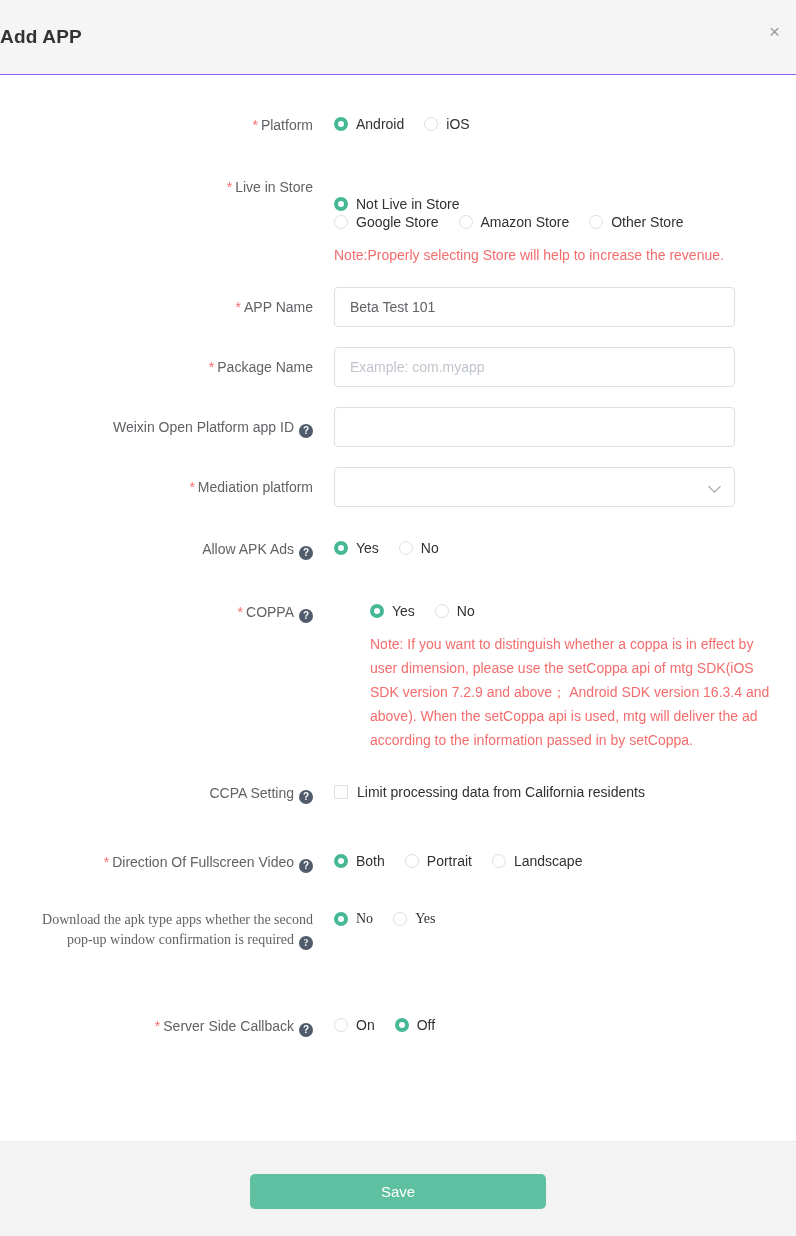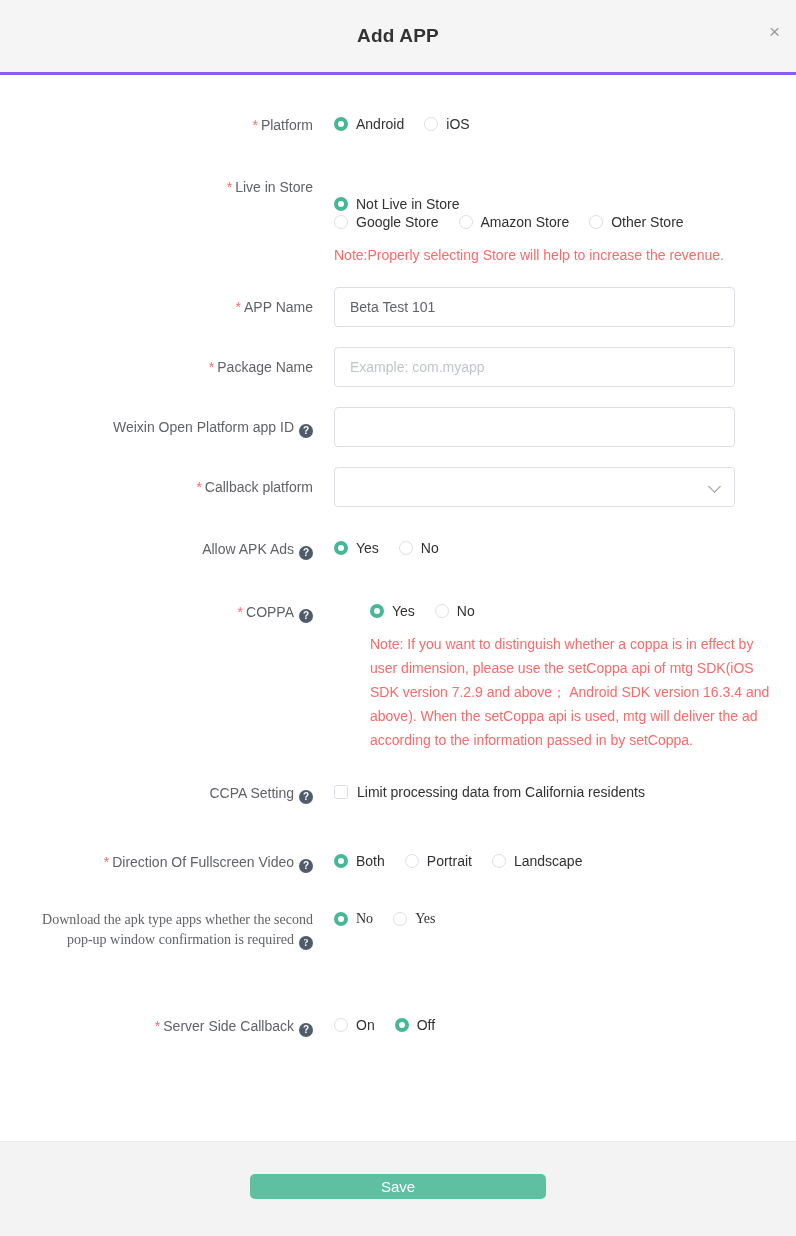--- a/index.html
+++ b/index.html
@@ -7,22 +7,22 @@
   body {
     font-family:"Liberation Sans","DejaVu Sans",sans-serif;
     width:796px; height:1236px;
     color:#303133; font-size:14px;
   }
   .modal { width:796px; height:1236px; display:flex; flex-direction:column; background:#fff; overflow:hidden; }
 
   
   .modal-header {
     height:75px; flex:0 0 75px; background:#f5f5f5; position:relative;
-    display:flex; align-items:center; justify-content:center;
-    border-bottom:3px solid #8b5cf6;
+    display:flex; align-items:center; justify-content:flex-start;
+    border-bottom:1px solid #8b5cf6;
   }
   .modal-title { font-size:19px; font-weight:600; color:#333; letter-spacing:.2px; }
   .close-btn {
     position:absolute; right:16px; top:22px; font-size:19px; color:#9b9b9b;
     cursor:pointer; line-height:1; font-weight:400;
   }
 
   
   .modal-body { flex:1 1 auto; padding:40px 0 0 20px; overflow:hidden; background:#fff; }
 
@@ -96,21 +96,21 @@
   .r-apkconfirm { margin-bottom:66px;font-family:Liberation Serif, serif; }
 
   .sub-gap-line2 { margin-top:18px; }
   .sub-gap-note  { margin-top:12px; }
 
   
   .modal-footer {
     flex:0 0 95px; height:95px; background:#f3f3f3; border-top:1px solid #ebebeb;
   }
   .save-btn {
-    display:block; width:296px; height:25px; margin:32px auto 0;
+    display:block; width:296px; height:35px; margin:32px auto 0;
     background:#5ec0a0; color:#fff; border:none; border-radius:5px;
     font-size:15px; font-family:"Liberation Sans","DejaVu Sans",sans-serif;
     cursor:pointer;
   }
 </style>
 </head>
 <body>
 
 <div class="modal">
 
@@ -179,21 +179,21 @@
     </div>
 
     <div class="row center r-weixin">
       <div class="row-label"><span>Weixin Open Platform app ID</span><span class="help-icon">?</span></div>
       <div class="row-ctrl">
         <input class="text-input" type="text" style="">
       </div>
     </div>
 
     <div class="row center r-mediation">
-      <div class="row-label"><span class="asterisk">*</span><span>Callback platform</span></div>
+      <div class="row-label"><span class="asterisk">*</span><span>Mediation platform</span></div>
       <div class="row-ctrl">
         <div class="select-box">
           <span class="chevron"></span>
         </div>
       </div>
     </div>
 
     <div class="row r-allow">
       <div class="row-label"><span>Allow APK Ads</span><span class="help-icon">?</span></div>
       <div class="row-ctrl">

